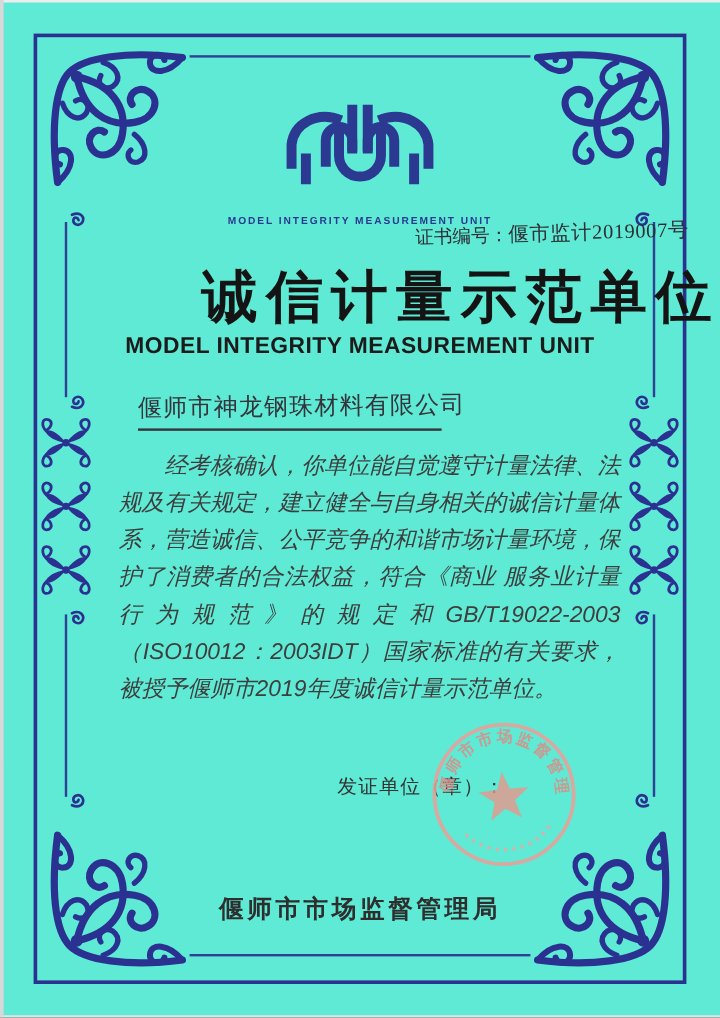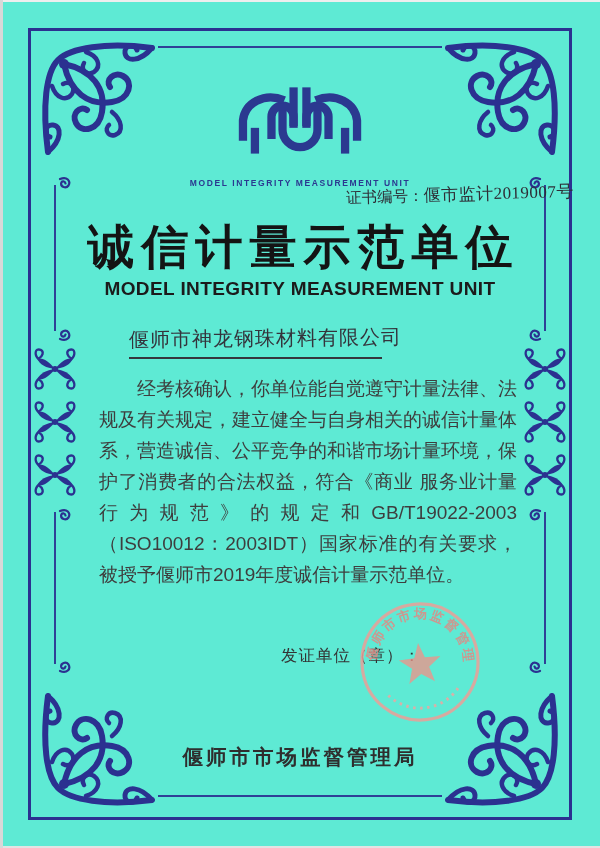--- a/index.html
+++ b/index.html
@@ -23,41 +23,41 @@
     margin-top:2px;font-size:8.5px;font-weight:bold;letter-spacing:1.6px;
     color:#2b3990;
   }
   .cert-no{
     position:absolute;left:346px;top:183px;width:220px;
     font-family:cursive;font-size:15.5px;color:#2e2e36;
     transform:rotate(-1.5deg);white-space:nowrap;
   }
   .cert-no .val{font-size:17px;letter-spacing:.5px;}
   .title-zh{
-    position:absolute;left:0;top:216px;width:100%;text-align:center;
+    position:absolute;left:0;top:216px;width:100%;text-align:right;
     font-family:Liberation Sans, sans-serif;font-weight:800;
     font-size:47px;letter-spacing:7px;padding-left:7px;box-sizing:border-box;
     color:#141414;
   }
   .title-en{
     position:absolute;left:0;top:278px;width:100%;text-align:center;
     font-weight:bold;font-size:19px;letter-spacing:.4px;color:#1b1b1b;
   }
   .awardee-wrap{
-    position:absolute;left:129px;top:325px;width:253px;
+    position:absolute;left:115px;top:325px;width:253px;
     border-bottom:2px solid #35353c;padding-bottom:5px;
   }
   .awardee{
     display:inline-block;font-family:cursive;font-size:20px;color:#34343c;
     transform:rotate(-.6deg);letter-spacing:1px;white-space:nowrap;
   }
   .body-text{
     position:absolute;left:99px;top:373px;width:418px;
     font-size:19px;line-height:31px;color:#3e3e3e;
-    text-align:justify;text-indent:2em;
+    text-align:justify;text-indent:2em;font-style:italic;
   }
   .issuer-label{
     position:absolute;left:281px;top:645px;
     font-size:16.5px;color:#333;letter-spacing:1px;
   }
   .seal{position:absolute;left:353px;top:595px;width:134px;height:134px;
     transform:rotate(-6deg);opacity:.85;}
   .issuer-bottom{
     position:absolute;left:0;top:743px;width:100%;text-align:center;
     font-size:20.5px;font-weight:bold;letter-spacing:3px;color:#2e2e2e;

